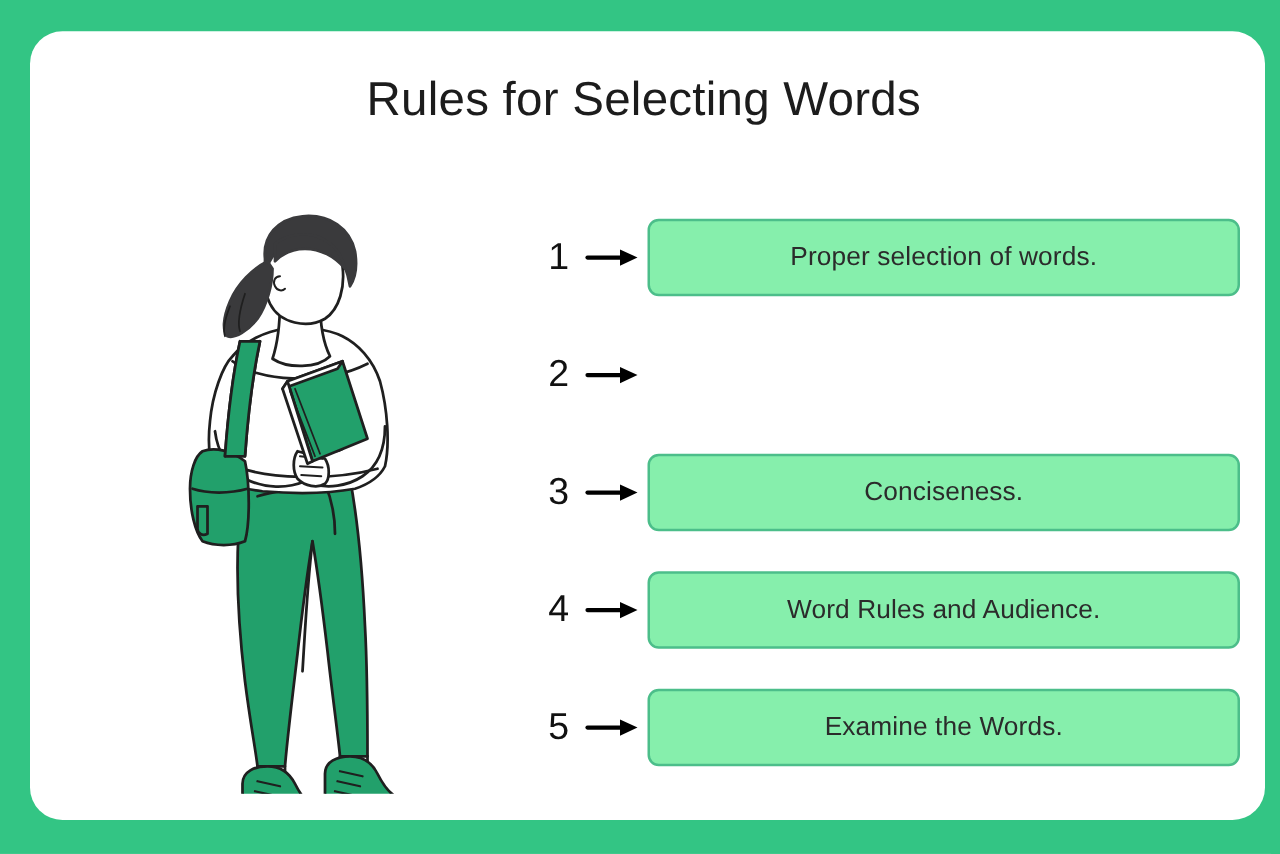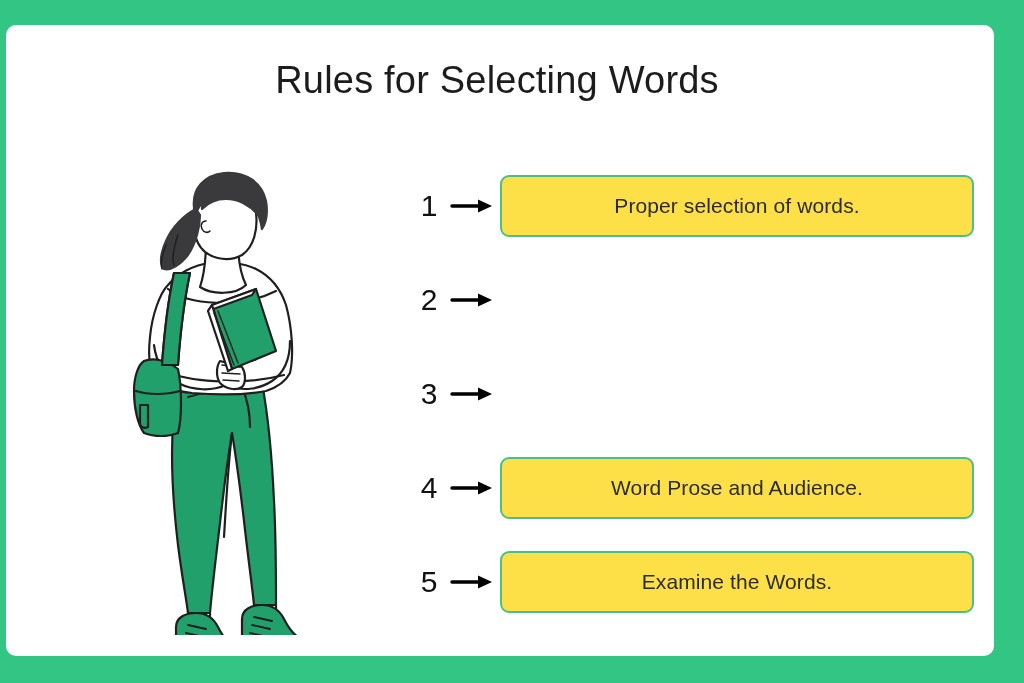--- a/index.html
+++ b/index.html
@@ -18,26 +18,26 @@
     position: absolute;
     left: 0;
     top: 0;
     width: 1024px;
     height: 683px;
     background: #33c584;
   }
 
   .card {
     position: absolute;
-    left: 6px;
+    left: 24px;
     top: 25px;
     width: 988px;
     height: 631px;
     background: #ffffff;
-    border-radius: 10px;
+    border-radius: 26px;
     box-sizing: border-box;
   }
 
   .page-title {
     position: absolute;
     left: 0;
     top: 34px;
     width: 982px;
     text-align: center;
     font-size: 38px;
@@ -98,21 +98,21 @@
   }
   .rule-box {
     flex: 1 1 auto;
     height: 62px;
     border: 2.5px solid #4cbe8a;
     border-radius: 9px;
     box-sizing: border-box;
     display: flex;
     align-items: center;
     justify-content: center;
-    background: #fde047;
+    background: #86efac;
   }
   .rule-text {
     font-size: 21px;
     color: #2b2b2b;
     font-weight: 400;
     letter-spacing: 0.1px;
     text-align: center;
   }
 </style>
 </head>
@@ -237,32 +237,35 @@
       </div>
 
       <div class="rule-row">
         <div class="rule-number">3</div>
         <div class="rule-arrow">
           <svg width="44" height="16" viewBox="0 0 44 16" aria-hidden="true">
             <line x1="2" y1="8" x2="30" y2="8" stroke="currentColor" stroke-width="3.4" stroke-linecap="round"></line>
             <polygon points="28,1.5 42,8 28,14.5" fill="currentColor"></polygon>
           </svg>
         </div>
+        <div class="rule-box">
+          <span class="rule-text">Conciseness.</span>
+        </div>
       </div>
 
       <div class="rule-row">
         <div class="rule-number">4</div>
         <div class="rule-arrow">
           <svg width="44" height="16" viewBox="0 0 44 16" aria-hidden="true">
             <line x1="2" y1="8" x2="30" y2="8" stroke="currentColor" stroke-width="3.4" stroke-linecap="round"></line>
             <polygon points="28,1.5 42,8 28,14.5" fill="currentColor"></polygon>
           </svg>
         </div>
         <div class="rule-box">
-          <span class="rule-text">Word Prose and Audience.</span>
+          <span class="rule-text">Word Rules and Audience.</span>
         </div>
       </div>
 
       <div class="rule-row">
         <div class="rule-number">5</div>
         <div class="rule-arrow">
           <svg width="44" height="16" viewBox="0 0 44 16" aria-hidden="true">
             <line x1="2" y1="8" x2="30" y2="8" stroke="currentColor" stroke-width="3.4" stroke-linecap="round"></line>
             <polygon points="28,1.5 42,8 28,14.5" fill="currentColor"></polygon>
           </svg>

